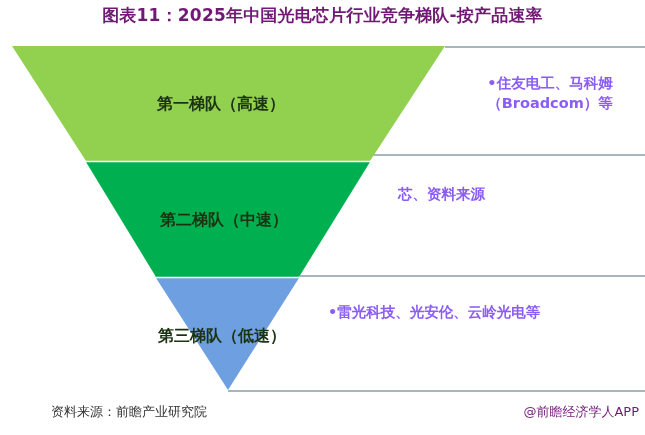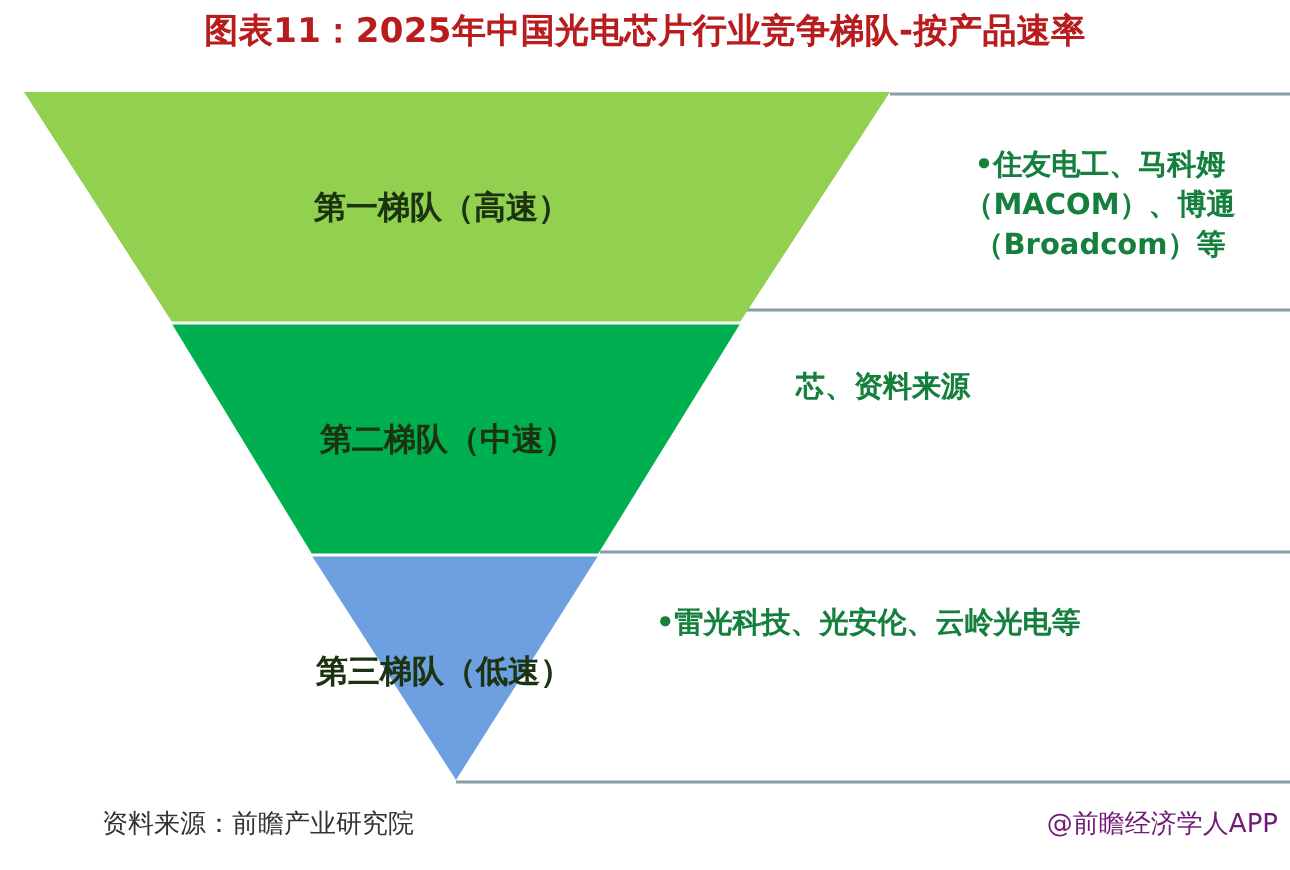--- a/index.html
+++ b/index.html
@@ -1,23 +1,23 @@
 <!DOCTYPE html>
 <html><head>
   <meta charset="utf-8">
   <style>
     html, body { margin: 0; padding: 0; background: #ffffff; }
     body { width: 645px; height: 435px; position: relative; overflow: hidden;
            font-family: "DejaVu Sans", "Liberation Sans", sans-serif; }
     .title { position: absolute; left: 0; top: 4px; width: 645px; text-align: center;
-             font-size: 17px; font-weight: bold; color: #b91c1c; letter-spacing: 0.2px; }
+             font-size: 17px; font-weight: bold; color: #701a75; letter-spacing: 0.2px; }
     svg.diagram { position: absolute; left: 0; top: 0; }
     .tier-label { font-family: "DejaVu Serif", "Liberation Serif", serif; font-size: 16px;
                   font-weight: bold; fill: #1c3312; }
-    .desc { position: absolute; font-size: 14.5px; font-weight: bold; color: #15803d;
+    .desc { position: absolute; font-size: 14.5px; font-weight: bold; color: #8b5cf6;
             line-height: 20px; }
     .desc1 { left: 470px; top: 73px; width: 160px; text-align: center; }
     .desc2 { left: 398px; top: 184px; width: 230px; }
     .desc3 { left: 328px; top: 302px; width: 300px; }
     .footer-left { position: absolute; left: 6px; top: 403px; font-size: 13px; color: #333333; margin-left: 45px; }
     .footer-right { position: absolute; right: 6px; top: 403px; font-size: 13px; color: #701a75; }
   </style>
 </head>
 <body>
 
@@ -39,21 +39,20 @@
   <line x1="86" y1="161.5" x2="370" y2="161.5" stroke="#ffffff" stroke-width="1.5"></line>
   <line x1="156" y1="277.5" x2="299" y2="277.5" stroke="#ffffff" stroke-width="1.5"></line>
 
   <text class="tier-label" x="221" y="109" text-anchor="middle">第一梯队（高速）</text>
   <text class="tier-label" x="224" y="225" text-anchor="middle">第二梯队（中速）</text>
   <text class="tier-label" x="222" y="341" text-anchor="middle">第三梯队（低速）</text>
 </svg>
 
 <div class="desc desc1">
   <div>•住友电工、马科姆</div>
-  <div>（MACOM）、博通</div>
   <div>（Broadcom）等</div>
 </div>
 
 <div class="desc desc2">
   <div>芯、资料来源</div>
 </div>
 
 <div class="desc desc3">
   <div>•雷光科技、光安伦、云岭光电等</div>
 </div>

